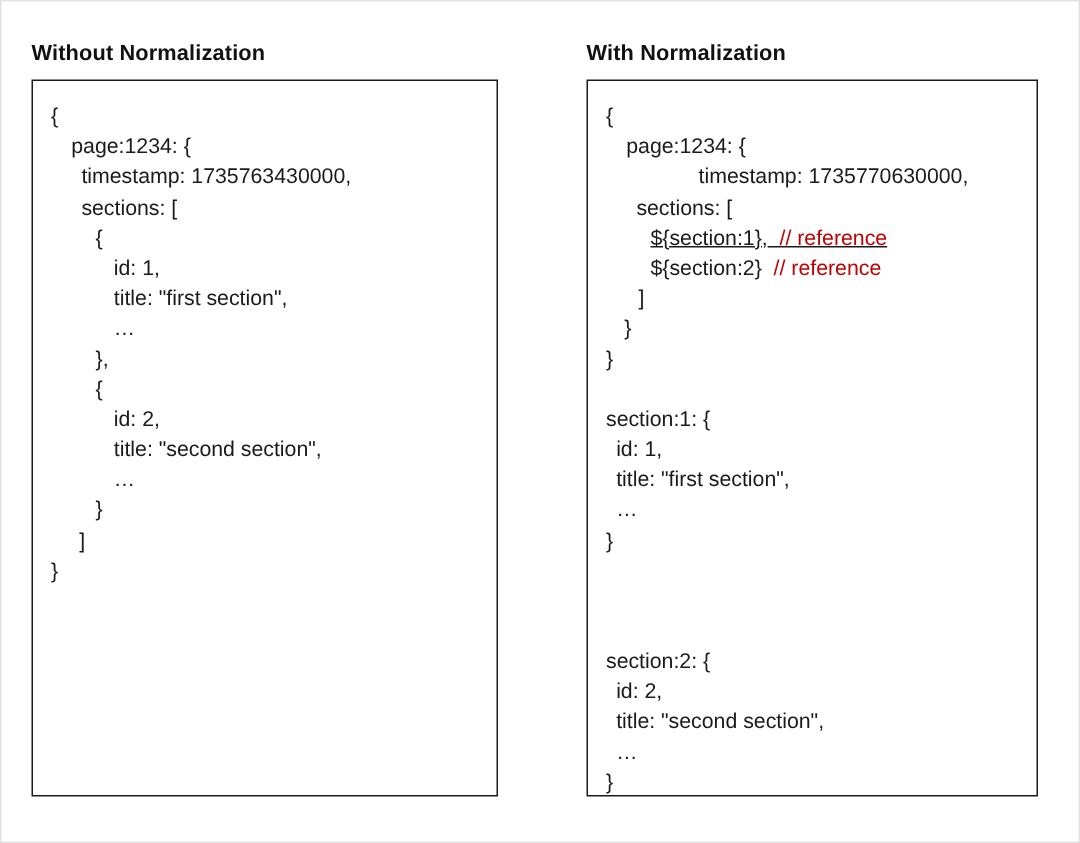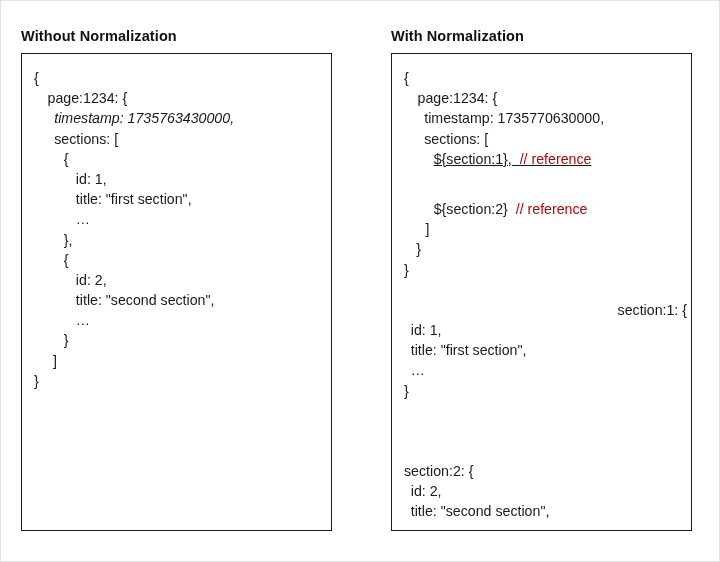--- a/index.html
+++ b/index.html
@@ -81,21 +81,21 @@
 <body>
 
 <div class="page">
 
   <div class="panel panel-left">
     <div class="panel-title">Without Normalization</div>
     <div class="code-box">
       <div class="code-body">
           <div class="code-line" style="padding-left: 0px;"><span>{</span></div>
           <div class="code-line" style="padding-left: 13.5px;"><span>page:1234: {</span></div>
-          <div class="code-line" style="padding-left: 20.25px; font-style: italic;"><span>timestamp: 1735763430000,</span></div>
+          <div class="code-line" style="padding-left: 20.25px;"><span>timestamp: 1735763430000,</span></div>
           <div class="code-line" style="padding-left: 20.25px;"><span>sections: [</span></div>
           <div class="code-line" style="padding-left: 29.7px;"><span>{</span></div>
           <div class="code-line" style="padding-left: 41.85px;"><span>id: 1,</span></div>
           <div class="code-line" style="padding-left: 41.85px;"><span>title: "first section",</span></div>
           <div class="code-line" style="padding-left: 41.85px;"><span class="ell">…</span></div>
           <div class="code-line" style="padding-left: 29.7px;"><span>},</span></div>
           <div class="code-line" style="padding-left: 29.7px;"><span>{</span></div>
           <div class="code-line" style="padding-left: 41.85px;"><span>id: 2,</span></div>
           <div class="code-line" style="padding-left: 41.85px;"><span>title: "second section",</span></div>
           <div class="code-line" style="padding-left: 41.85px;"><span class="ell">…</span></div>
@@ -105,29 +105,29 @@
         </div>
     </div>
   </div>
 
   <div class="panel panel-right">
     <div class="panel-title">With Normalization</div>
     <div class="code-box">
       <div class="code-body">
           <div class="code-line" style="padding-left: 0px;"><span>{</span></div>
           <div class="code-line" style="padding-left: 13.5px;"><span>page:1234: {</span></div>
-          <div class="code-line" style="padding-left: 20.25px;"><span>timestamp: 1735770630000,</span></div>
+          <div class="code-line" style="padding-left: 20.25px; text-align: center;"><span>timestamp: 1735770630000,</span></div>
           <div class="code-line" style="padding-left: 20.25px;"><span>sections: [</span></div>
           <div class="code-line" style="padding-left: 29.7px; text-decoration: underline;"><span>${section:1},</span><span class="cmt">  // reference</span></div>
-          <div class="code-line" style="padding-left: 29.7px; margin-top: 30px;"><span>${section:2}</span><span class="cmt">  // reference</span></div>
+          <div class="code-line" style="padding-left: 29.7px;"><span>${section:2}</span><span class="cmt">  // reference</span></div>
           <div class="code-line" style="padding-left: 21.6px;"><span>]</span></div>
           <div class="code-line" style="padding-left: 12.15px;"><span>}</span></div>
           <div class="code-line" style="padding-left: 0px;"><span>}</span></div>
           <div class="code-line blank" style="padding-left: 0px;"></div>
-          <div class="code-line" style="padding-left: 0px; text-align: right;"><span>section:1: {</span></div>
+          <div class="code-line" style="padding-left: 0px;"><span>section:1: {</span></div>
           <div class="code-line" style="padding-left: 6.75px;"><span>id: 1,</span></div>
           <div class="code-line" style="padding-left: 6.75px;"><span>title: "first section",</span></div>
           <div class="code-line" style="padding-left: 6.75px;"><span class="ell">…</span></div>
           <div class="code-line" style="padding-left: 0px;"><span>}</span></div>
           <div class="code-line blank" style="padding-left: 0px;"></div>
           <div class="code-line" style="padding-left: 0px; margin-top: 40px;"><span>section:2: {</span></div>
           <div class="code-line" style="padding-left: 6.75px;"><span>id: 2,</span></div>
           <div class="code-line" style="padding-left: 6.75px;"><span>title: "second section",</span></div>
           <div class="code-line" style="padding-left: 6.75px;"><span class="ell">…</span></div>
           <div class="code-line" style="padding-left: 0px;"><span>}</span></div>

